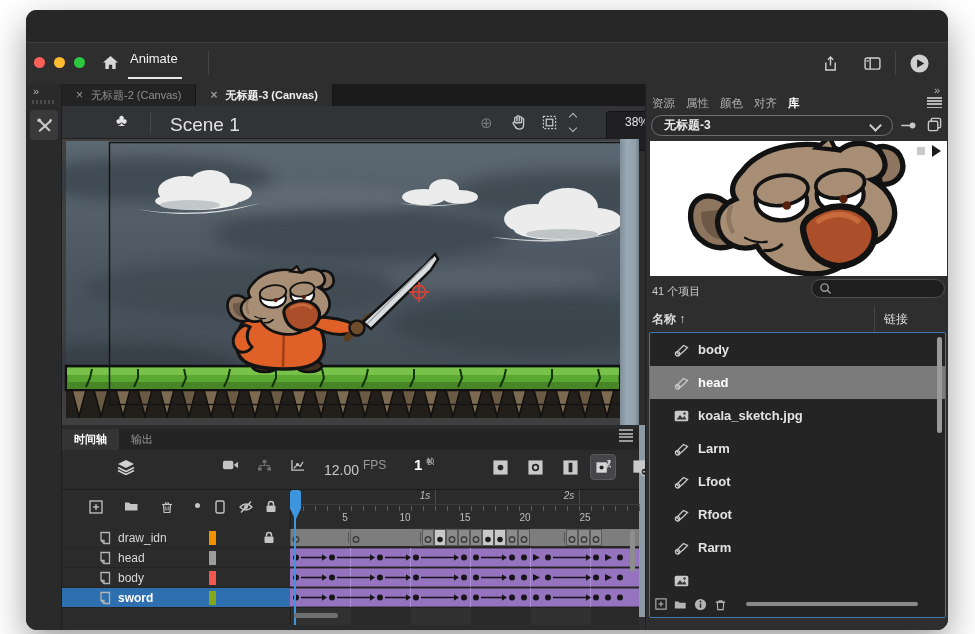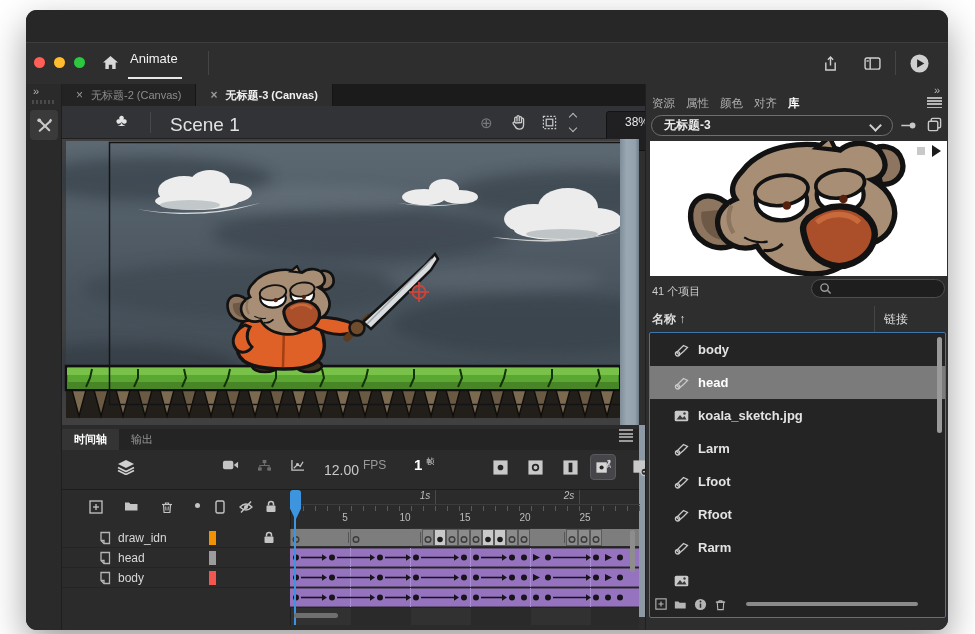--- a/index.html
+++ b/index.html
@@ -535,20 +535,30 @@
           <div class="lrow">
             <span class="pic">
               <svg viewBox="0 0 14 14" width="14" height="14">
                 <path d="M3 1.5 h8.5 v11 h-5.5 l-3 -3 z" fill="none" stroke="#b5b5b5" stroke-width="1.3"></path>
                 <path d="M3 9.5 h3 v3" fill="none" stroke="#b5b5b5" stroke-width="1.3"></path>
               </svg>
             </span>
             <span class="nm">body</span>
             <span class="sw" style="background:#f2564e"></span>
           </div>
+          <div class="lrow sel" style="background: rgb(46, 111, 176);">
+            <span class="pic">
+              <svg viewBox="0 0 14 14" width="14" height="14">
+                <path d="M3 1.5 h8.5 v11 h-5.5 l-3 -3 z" fill="none" stroke="#b5b5b5" stroke-width="1.3"></path>
+                <path d="M3 9.5 h3 v3" fill="none" stroke="#b5b5b5" stroke-width="1.3"></path>
+              </svg>
+            </span>
+            <span class="nm">sword</span>
+            <span class="sw" style="background:#85a819"></span>
+          </div>
         </div>
       <div class="ltracks" id="layer-tracks">
           <div class="trow">
             <svg width="349" height="19" viewBox="0 0 349 19">
               <rect x="0" y="1" width="349" height="17" fill="#7d7d7d"></rect>
               <line x1="0.5" y1="1" x2="0.5" y2="18" stroke="#5e5e5e"></line>
               <circle cx="6" cy="11.5" r="2.8" fill="none" stroke="#3c3c3c" stroke-width="1.4"></circle>
               <line x1="58.5" y1="4" x2="58.5" y2="15" stroke="#565656"></line>
               <line x1="60.5" y1="1" x2="60.5" y2="18" stroke="#5e5e5e"></line>
               <circle cx="66" cy="11.5" r="2.8" fill="none" stroke="#3c3c3c" stroke-width="1.4"></circle>

